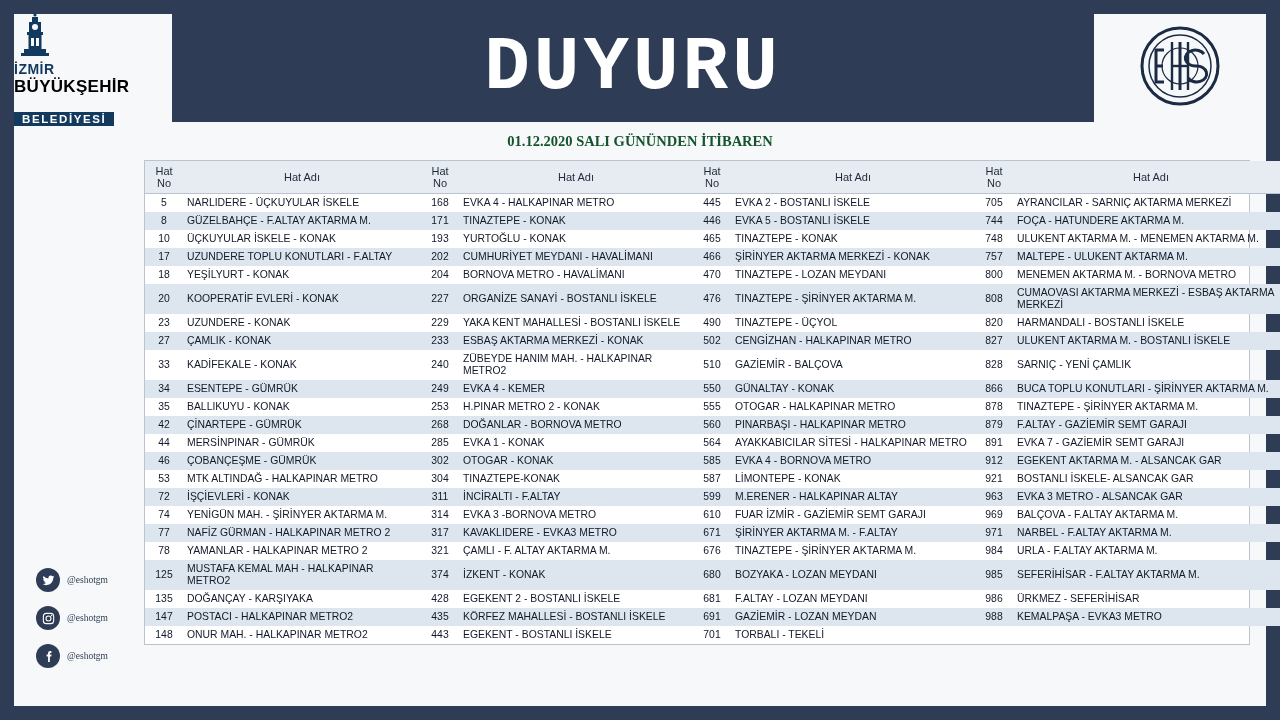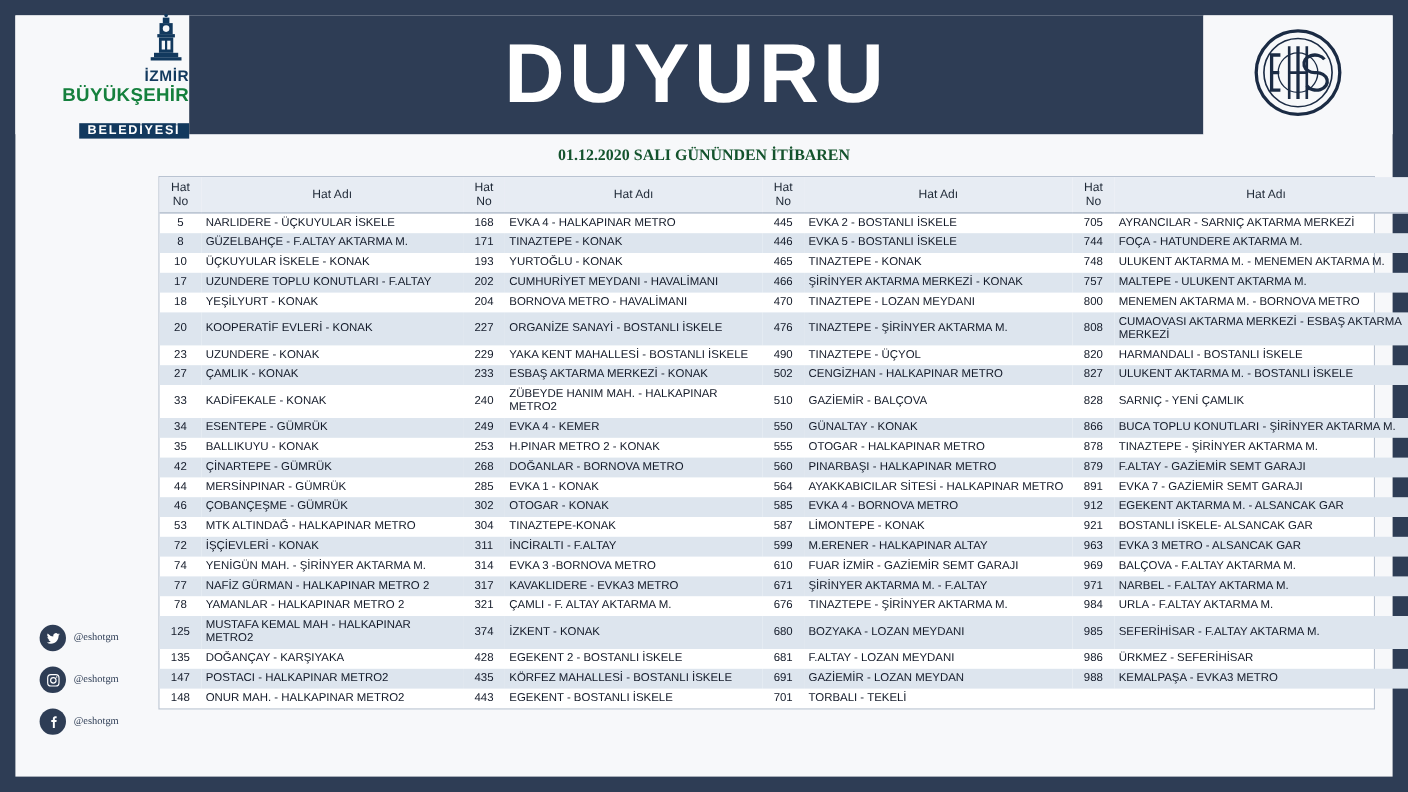--- a/index.html
+++ b/index.html
@@ -34,21 +34,21 @@
     position: relative;
     height: 108px;
     display: flex;
     align-items: stretch;
   }
   .logo-left {
     width: 158px;
     background: #f7f8fa;
     display: flex;
     flex-direction: column;
-    align-items: flex-end;
+    align-items: flex-start;
     justify-content: center;
     color: #1d3557;
     padding-top: 2px;
     box-sizing: border-box;
   }
   .tower {
     width: 42px;
     height: 44px;
     position: relative;
   }
@@ -56,21 +56,21 @@
     font-size: 14px;
     font-weight: bold;
     letter-spacing: 0.5px;
     color: #12395e;
     line-height: 16px;
   }
   .logo-left .l2 {
     font-size: 17px;
     font-weight: bold;
     letter-spacing: 0.3px;
-    color: #15803d;
+    color: #000000;
     line-height: 19px;
   }
   .logo-left .l3 {
     font-size: 11.5px;
     font-weight: bold;
     letter-spacing: 1.6px;
     background: #12395e;
     color: #fff;
     padding: 1px 8px;
     margin-top: 16px;
@@ -81,21 +81,21 @@
     display: flex;
     align-items: center;
     justify-content: center;
   }
   .title-band .duyuru {
     color: #ffffff;
     font-size: 76px;
     font-weight: bold;
     letter-spacing: 4px;
     line-height: 80px;
-    font-family: Liberation Sans, sans-serif;
+    font-family: Liberation Mono, monospace;
   }
   .logo-right {
     width: 172px;
     background: #f7f8fa;
     display: flex;
     align-items: center;
     justify-content: center;
   }
   .eshot-logo {
     width: 92px;

